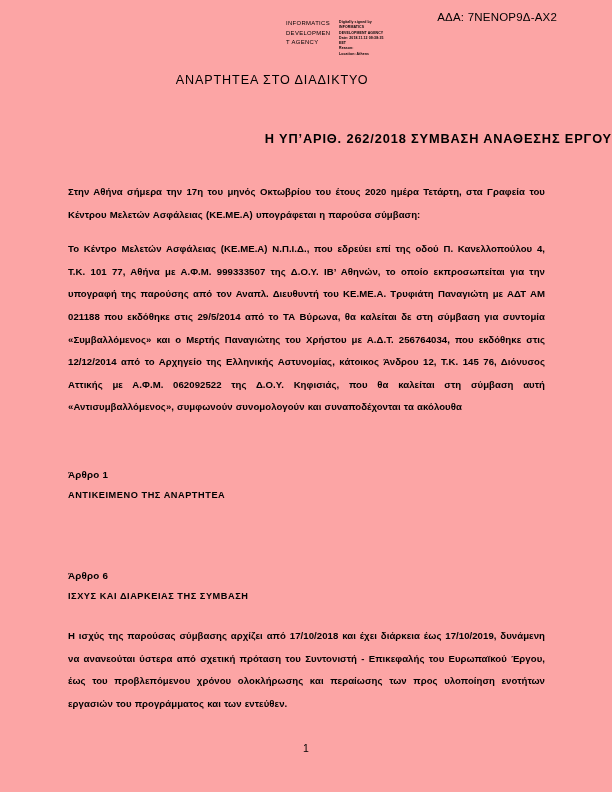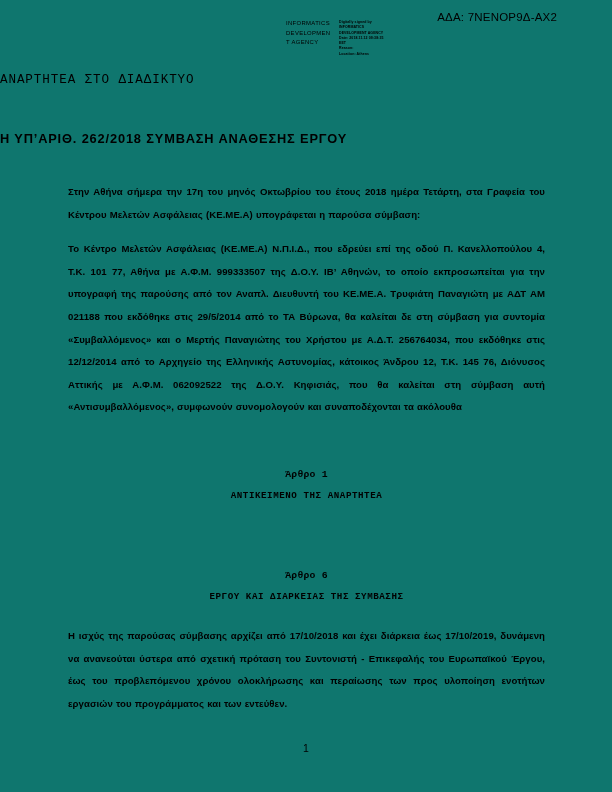--- a/index.html
+++ b/index.html
@@ -5,21 +5,21 @@
 <style>
   html, body {
     margin: 0;
     padding: 0;
     background: #ffffff;
   }
   .page {
     position: relative;
     width: 612px;
     height: 792px;
-    background: #0f766e;
+    background: #fca5a5;
     font-family: "DejaVu Sans", "Liberation Sans", sans-serif;
     color: #000000;
     overflow: hidden;
     box-sizing: border-box;
   }
 
   
   .ada-code {
     position: absolute;
     top: 11px;
@@ -60,33 +60,33 @@
     font-weight: 700;
     padding-top: 1px;
   }
 
   
   .anartitea {
     position: absolute;
     top: 73px;
     left: 0;
     right: 68px;
-    text-align: left;
+    text-align: center;
     font-size: 12.6px;
     letter-spacing: 0.9px;
-    font-family: Liberation Mono, monospace;
+    font-family: Liberation Sans, sans-serif;
   }
 
   
   .doc-title {
     position: absolute;
     top: 131px;
     left: 0;
     right: 0;
-    text-align: left;
+    text-align: right;
     font-size: 12.8px;
     font-weight: 700;
     letter-spacing: 0.85px;
     font-family: "Liberation Sans", sans-serif;
   }
 
   
   .body-area {
     position: absolute;
     top: 181px;
@@ -101,22 +101,21 @@
     text-align: justify;
     font-weight: 700;
     font-family: "Liberation Sans", sans-serif;
     letter-spacing: 0.05px;
     word-spacing: 0.4px;
   }
   p.para.spaced-after { margin-bottom: 12px; }
 
   
   .article-block {
-    text-align: center;
-    font-family: Liberation Mono, monospace;
+    font-family: Liberation Sans, sans-serif;
   }
   .article-num {
     font-size: 9.8px;
     font-weight: 700;
     line-height: 20px;
     letter-spacing: 0.2px;
   }
   .article-subtitle {
     font-size: 9.2px;
     font-weight: 700;
@@ -163,39 +162,39 @@
       <div>Location: Athens</div>
     </div>
   </div>
 
   <div class="anartitea">ΑΝΑΡΤΗΤΕΑ ΣΤΟ ΔΙΑΔΙΚΤΥΟ</div>
 
   <div class="doc-title">Η ΥΠ’ΑΡΙΘ. 262/2018 ΣΥΜΒΑΣΗ ΑΝΑΘΕΣΗΣ ΕΡΓΟΥ</div>
 
   <div class="body-area">
 
-    <p class="para spaced-after">Στην Αθήνα σήμερα την 17η του μηνός Οκτωβρίου του έτους 2018 ημέρα Τετάρτη, στα Γραφεία του Κέντρου Μελετών Ασφάλειας (ΚΕ.ΜΕ.Α) υπογράφεται η παρούσα σύμβαση:</p>
+    <p class="para spaced-after">Στην Αθήνα σήμερα την 17η του μηνός Οκτωβρίου του έτους 2020 ημέρα Τετάρτη, στα Γραφεία του Κέντρου Μελετών Ασφάλειας (ΚΕ.ΜΕ.Α) υπογράφεται η παρούσα σύμβαση:</p>
 
     <p class="para">Το Κέντρο Μελετών Ασφάλειας (ΚΕ.ΜΕ.Α) Ν.Π.Ι.Δ., που εδρεύει επί της οδού Π. Κανελλοπούλου 4, Τ.Κ. 101 77, Αθήνα με Α.Φ.Μ. 999333507 της Δ.Ο.Υ. ΙΒ’ Αθηνών, το οποίο εκπροσωπείται για την υπογραφή της παρούσης από τον Αναπλ. Διευθυντή του ΚΕ.ΜΕ.Α. Τρυφιάτη Παναγιώτη με ΑΔΤ ΑΜ 021188 που εκδόθηκε στις 29/5/2014 από το ΤΑ Βύρωνα, θα καλείται δε στη σύμβαση για συντομία «Συμβαλλόμενος» και ο Μερτής Παναγιώτης του Χρήστου με Α.Δ.Τ. 256764034, που εκδόθηκε στις 12/12/2014 από το Αρχηγείο της Ελληνικής Αστυνομίας, κάτοικος Άνδρου 12, Τ.Κ. 145 76, Διόνυσος Αττικής με Α.Φ.Μ. 062092522 της Δ.Ο.Υ. Κηφισιάς, που θα καλείται στη σύμβαση αυτή «Αντισυμβαλλόμενος», συμφωνούν συνομολογούν και συναποδέχονται τα ακόλουθα</p>
 
     <div class="gap-before-art1"></div>
 
     <div class="article-block">
       <div class="article-num">Άρθρο 1</div>
       <div class="article-subtitle">ΑΝΤΙΚΕΙΜΕΝΟ ΤΗΣ ΑΝΑΡΤΗΤΕΑ</div>
     </div>
 
     <div class="gap-after-art1"></div>
 
 
     <div class="gap-before-art2"></div>
 
     <div class="article-block">
       <div class="article-num">Άρθρο 6</div>
-      <div class="article-subtitle">ΕΡΓΟΥ ΚΑΙ ΔΙΑΡΚΕΙΑΣ ΤΗΣ ΣΥΜΒΑΣΗΣ</div>
+      <div class="article-subtitle">ΙΣΧΥΣ ΚΑΙ ΔΙΑΡΚΕΙΑΣ ΤΗΣ ΣΥΜΒΑΣΗ</div>
     </div>
 
     <div class="gap-after-art2"></div>
 
     <p class="para">Η ισχύς της παρούσας σύμβασης αρχίζει από 17/10/2018 και έχει διάρκεια έως 17/10/2019, δυνάμενη να ανανεούται ύστερα από σχετική πρόταση του Συντονιστή - Επικεφαλής του Ευρωπαϊκού Έργου, έως του προβλεπόμενου χρόνου ολοκλήρωσης και περαίωσης των προς υλοποίηση ενοτήτων εργασιών του προγράμματος και των εντεύθεν.</p>
 
   </div>
 
   <div class="page-number">1</div>
 

